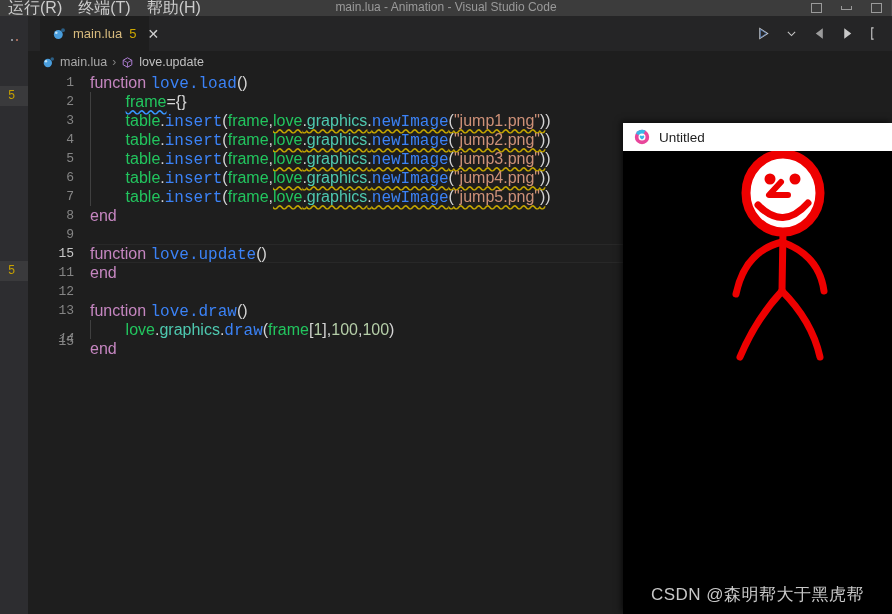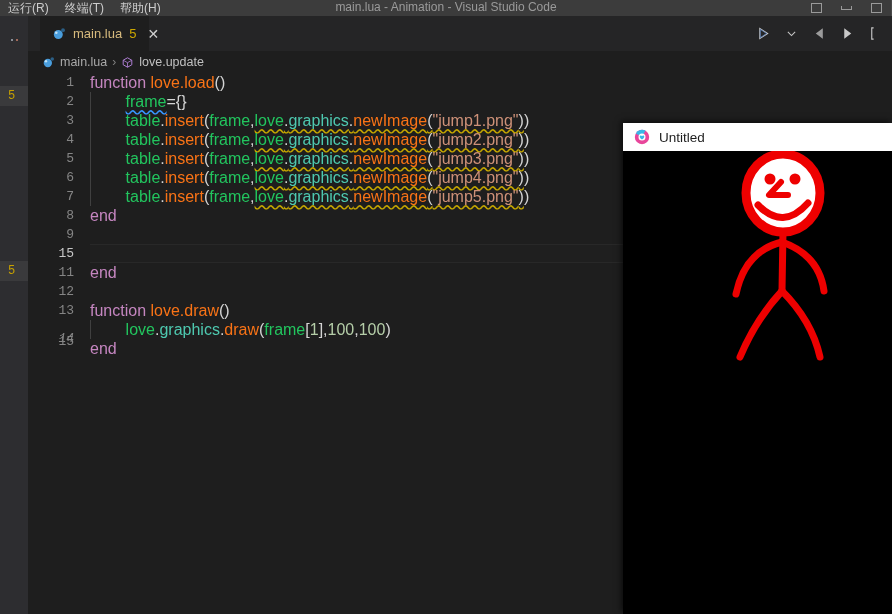--- a/index.html
+++ b/index.html
@@ -11,21 +11,21 @@
 
   
   #vscode { position:absolute; left:0; top:0; width:892px; height:614px; background:#1e1e1e; }
 
   
   .titlebar {
     position:absolute; left:0; top:0; width:892px; height:16px;
     background:#3c3c3c; color:#9d9d9d; font-size:12px; line-height:16px;
   }
   .menu { position:absolute; left:0; top:0; height:16px; display:flex; align-items:center; }
-  .menu-item { padding:0 8px; color:#cccccc; font-size:12px; white-space:nowrap; }
+  .menu-item { padding:0 8px; color:#cccccc; font-size:16px; white-space:nowrap; }
   .win-title {
     position:absolute; left:0; top:0; width:892px; text-align:center;
     color:#9a9a9a; font-size:12px; line-height:15px; white-space:nowrap;
   }
   .wincontrols { position:absolute; right:0; top:0; height:16px; display:flex; }
   .wc { width:30px; height:16px; display:flex; align-items:center; justify-content:center; }
   .wc i { display:block; width:11px; height:10px; border:1.4px solid #9a9a9a; background:#3c3c3c; }
   .wc.mx i { height:4px; border-top:none; border-left:1.4px solid #9a9a9a; }
   .wc-sep { width:1px; height:16px; background:#4a4a4a; }
 
@@ -89,21 +89,21 @@
   .ltext { position:absolute; left:62px; line-height:19px; }
   .cur-line-box {
     position:absolute; left:62px; width:538px; height:19px;
     border-top:1px solid #282828; border-bottom:1px solid #282828;
     background:#1f1f1f;
   }
   .indent-guide { position:absolute; width:1px; background:#404040; }
 
   
   .t-kw   { color:#c586c0; }
-  .t-fn   { color:#f97316; }
+  .t-fn   { color:#3b82f6;font-family:Liberation Mono, monospace; }
   .t-var  { color:#22c55e; }
   .t-punc { color:#d4d4d4; }
   .t-prop { color:#4ec9b0; }
   .t-str  { color:#ce9178; }
   .t-num  { color:#b5cea8; }
 
   .squiggle { text-decoration:underline wavy; text-decoration-skip-ink:none; text-underline-offset:2px; }
   .sq-y { text-decoration-color:#c3a500; }
   .sq-b { text-decoration-color:#3794ff; }
 
@@ -257,20 +257,23 @@
     <div class="ltext" style="top:95px;">
       <span style="display:inline-block;width:4ch;"></span><span class="t-var">table</span><span class="t-punc">.</span><span class="t-fn">insert</span><span class="t-punc">(</span><span class="t-var">frame</span><span class="t-punc">,</span><span class="squiggle sq-y"><span class="t-var">love</span><span class="t-punc">.</span><span class="t-prop">graphics</span><span class="t-punc">.</span><span class="t-fn">newImage</span><span class="t-punc">(</span><span class="t-str">"jump4.png"</span><span class="t-punc">)</span></span><span class="t-punc">)</span>
     </div>
     <div class="ltext" style="top:114px;">
       <span style="display:inline-block;width:4ch;"></span><span class="t-var">table</span><span class="t-punc">.</span><span class="t-fn">insert</span><span class="t-punc">(</span><span class="t-var">frame</span><span class="t-punc">,</span><span class="squiggle sq-y"><span class="t-var">love</span><span class="t-punc">.</span><span class="t-prop">graphics</span><span class="t-punc">.</span><span class="t-fn">newImage</span><span class="t-punc">(</span><span class="t-str">"jump5.png"</span><span class="t-punc">)</span></span><span class="t-punc">)</span>
     </div>
     <div class="ltext" style="top:133px;">
       <span class="t-kw">end</span>
     </div>
     <div class="ltext" style="top:152px;"></div>
+    <div class="ltext" style="top:171px;">
+      <span class="t-kw">function</span> <span class="t-fn">love.update</span><span class="t-punc">()</span>
+    </div>
     <div class="ltext" style="top:190px;">
       <span class="t-kw">end</span>
     </div>
     <div class="ltext" style="top:209px;"></div>
     <div class="ltext" style="top:228px;">
       <span class="t-kw">function</span> <span class="t-fn">love.draw</span><span class="t-punc">()</span>
     </div>
     <div class="ltext" style="top:247px;">
       <span style="display:inline-block;width:4ch;"></span><span class="t-var">love</span><span class="t-punc">.</span><span class="t-prop">graphics</span><span class="t-punc">.</span><span class="t-fn">draw</span><span class="t-punc">(</span><span class="t-var">frame</span><span class="t-punc">[</span><span class="t-num">1</span><span class="t-punc">],</span><span class="t-num">100</span><span class="t-punc">,</span><span class="t-num">100</span><span class="t-punc">)</span>
     </div>
@@ -308,13 +311,14 @@
       <path d="M160 81 L159 140" fill="none" stroke="#ee0000" stroke-width="7" stroke-linecap="round"></path>
 
       <path d="M159 91 Q122 100 113 143" fill="none" stroke="#ee0000" stroke-width="7" stroke-linecap="round"></path>
       <path d="M159 91 Q196 104 201 140" fill="none" stroke="#ee0000" stroke-width="7" stroke-linecap="round"></path>
 
       <path d="M159 140 Q133 168 117 206" fill="none" stroke="#ee0000" stroke-width="7" stroke-linecap="round"></path>
       <path d="M159 140 Q189 170 197 206" fill="none" stroke="#ee0000" stroke-width="7" stroke-linecap="round"></path>
     </svg>
   </div>
 
+  <div class="watermark">CSDN @森明帮大于黑虎帮</div>
 </div>
 
 </body></html>

